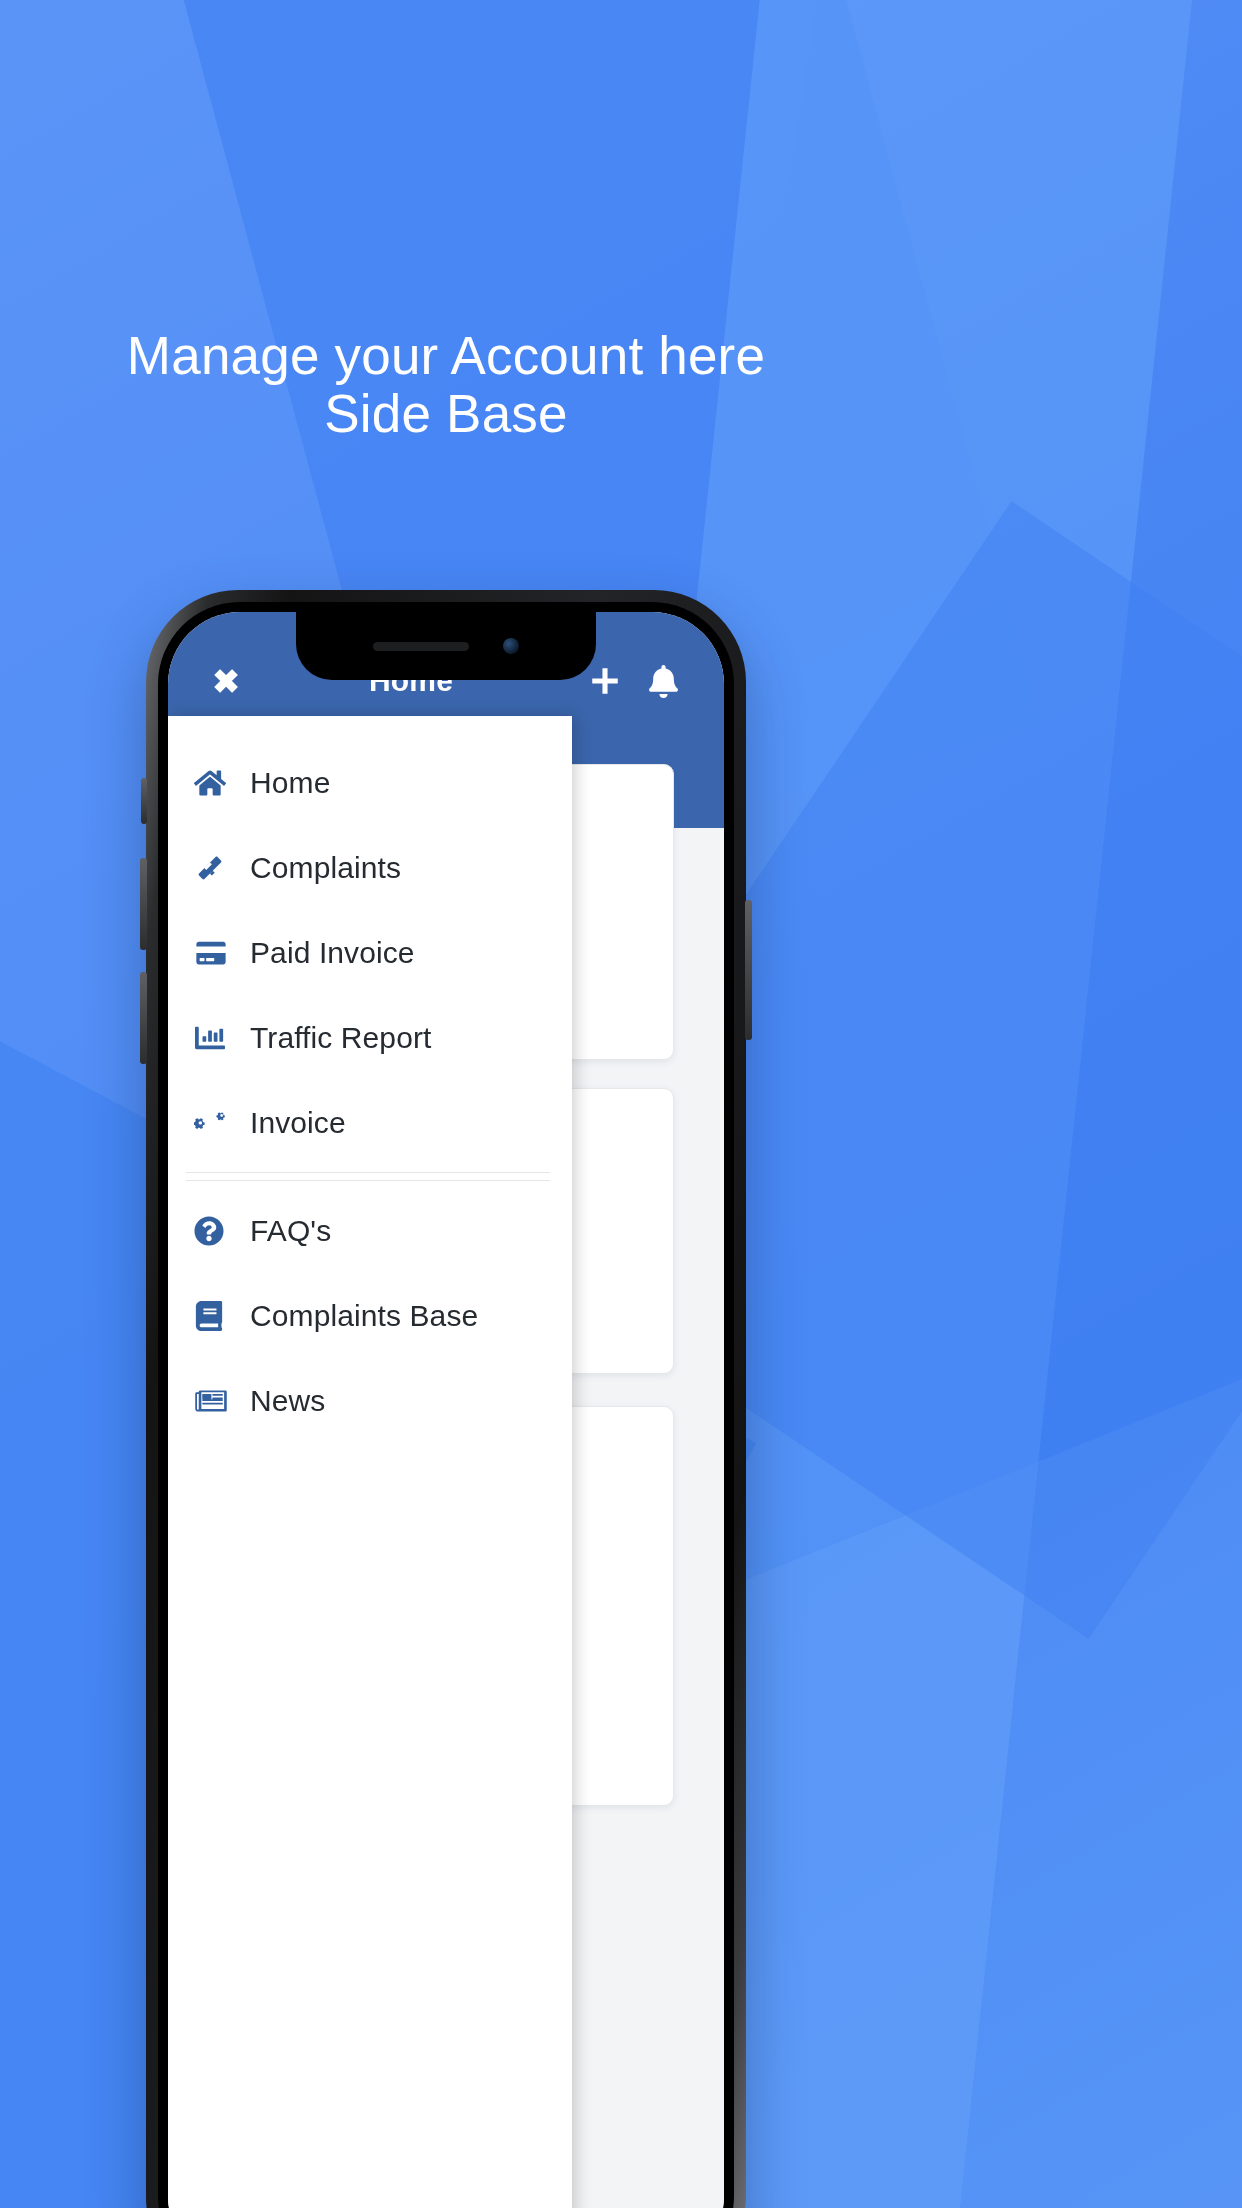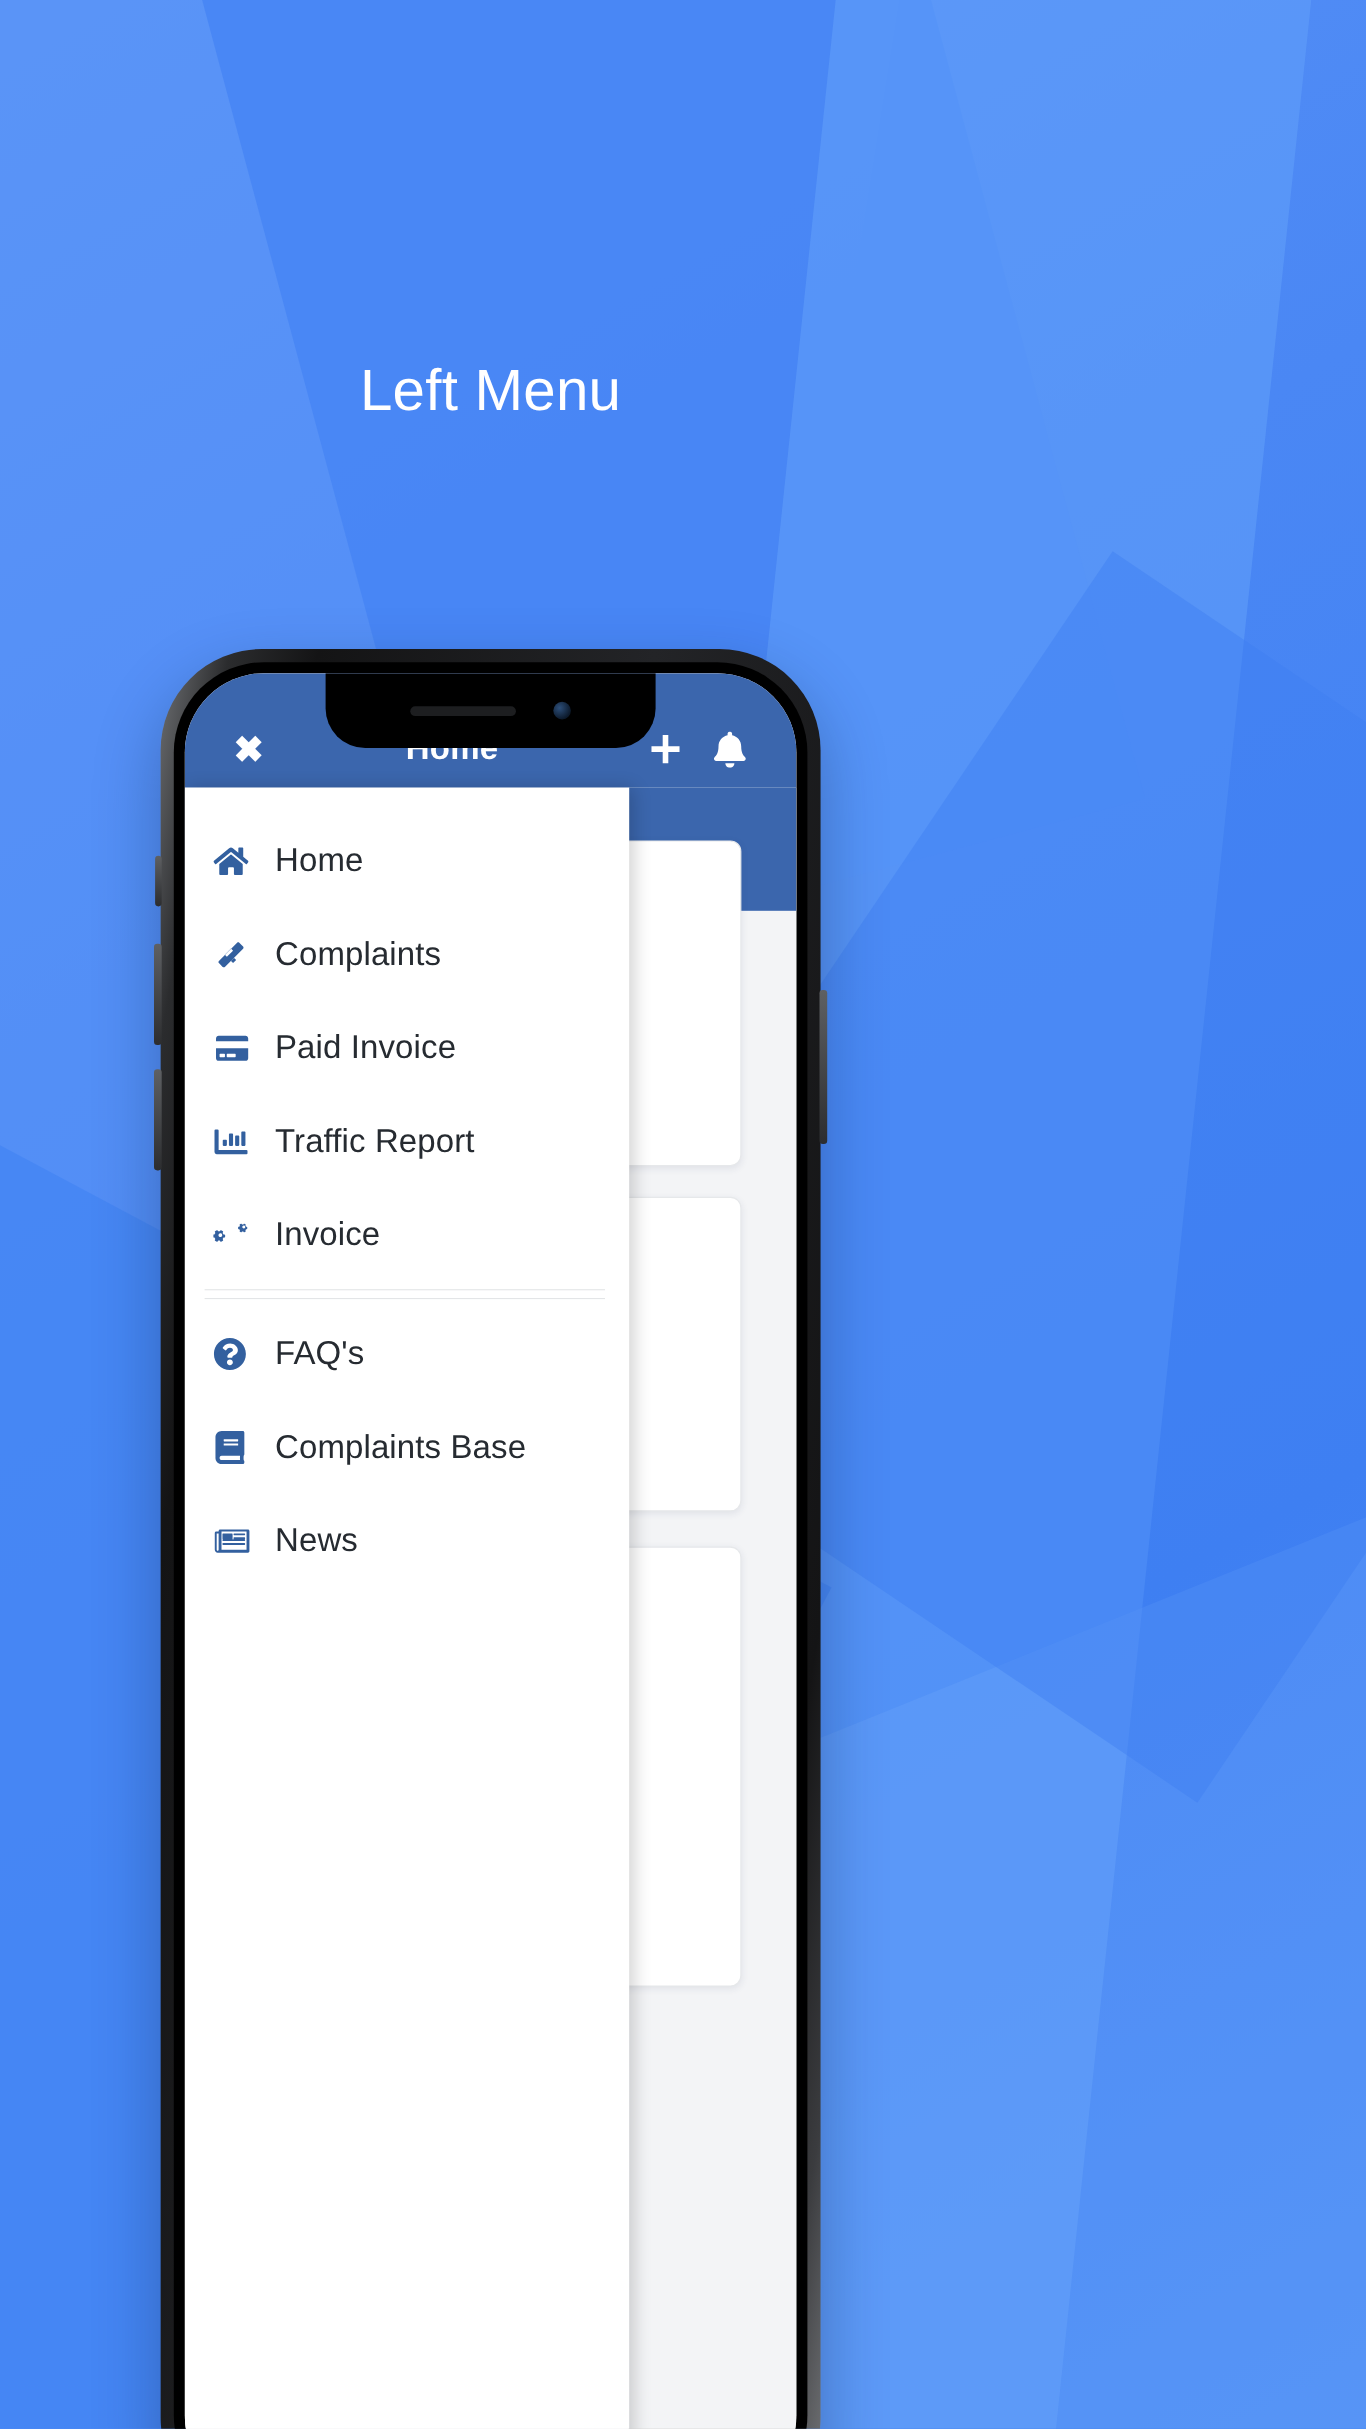--- a/index.html
+++ b/index.html
@@ -193,21 +193,22 @@
 <div id="bg">
   <div class="facet f1"></div>
   <div class="facet f2"></div>
   <div class="facet f3"></div>
   <div class="facet f4"></div>
   <div class="facet f5"></div>
   <div class="facet f6"></div>
 </div>
 
 <div id="headline">
-  <div>Left Menu</div>
+  <div>Manage your Account here</div>
+  <div>Side Base</div>
 </div>
 
 <div id="phone">
   <div class="sidebtn btn-mute"></div>
   <div class="sidebtn btn-vup"></div>
   <div class="sidebtn btn-vdn"></div>
   <div class="sidebtn btn-pwr"></div>
 
   <div id="phone-inner">
     <div id="screen">

